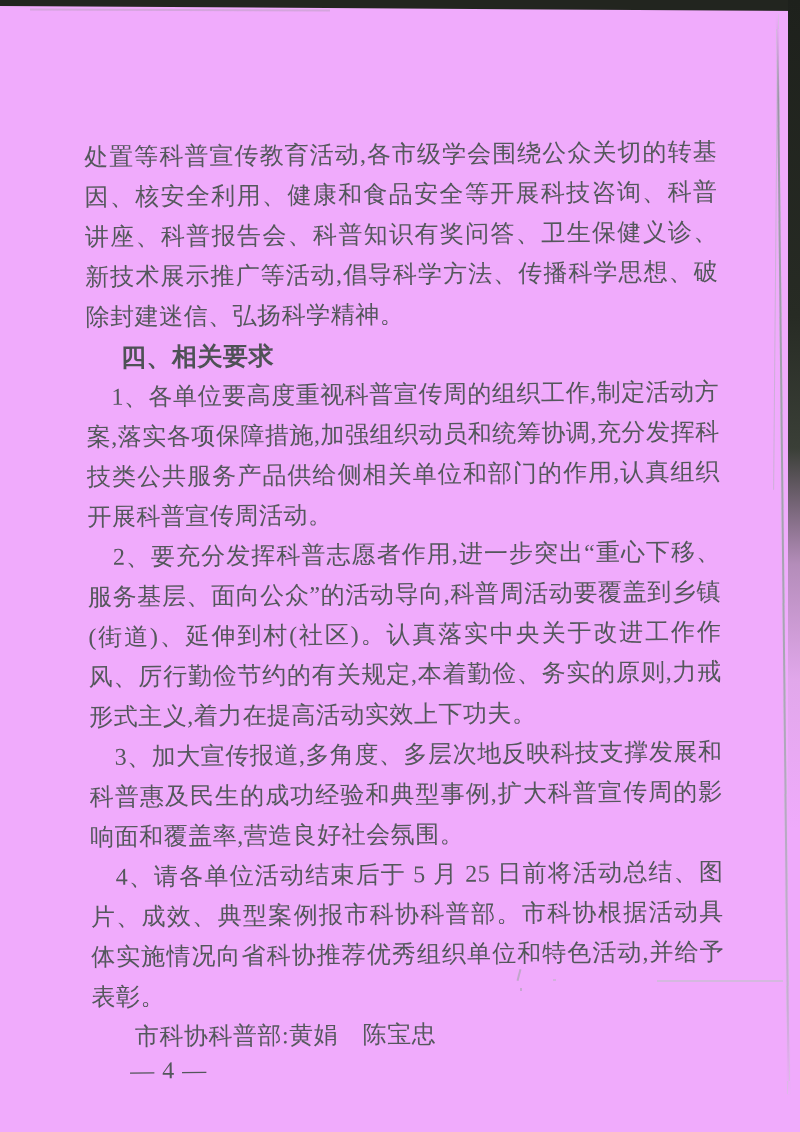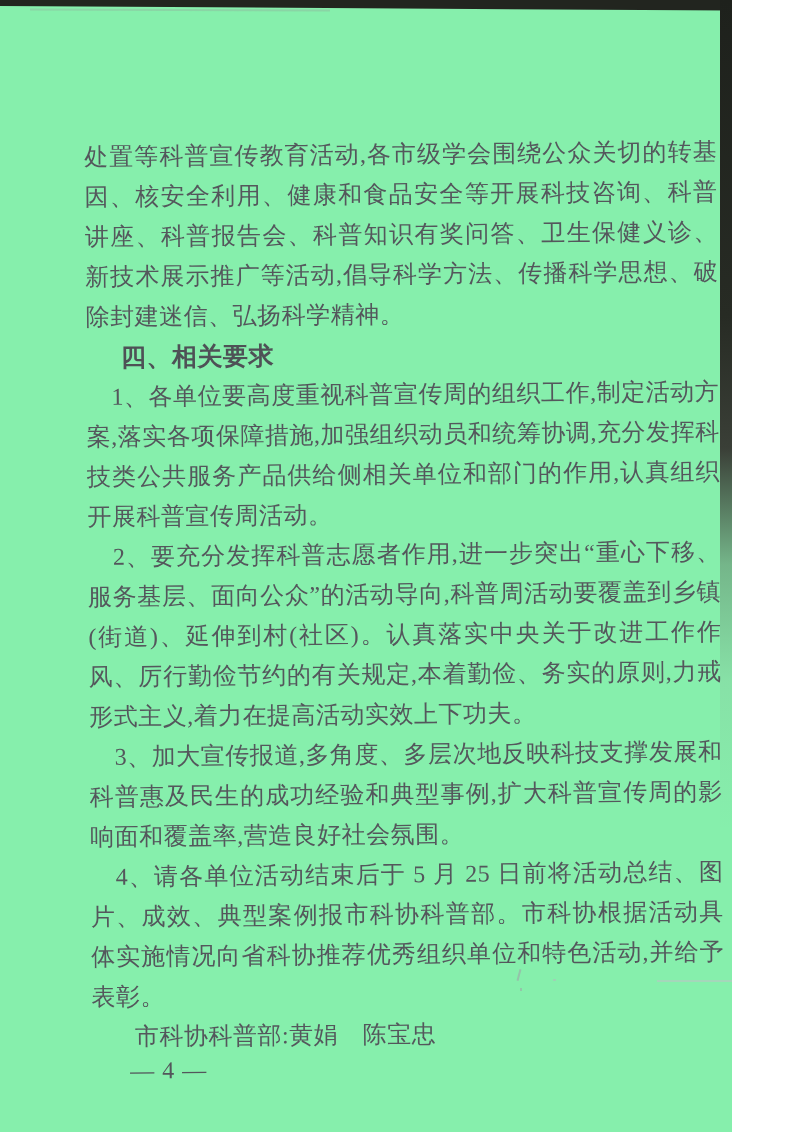--- a/index.html
+++ b/index.html
@@ -2,23 +2,23 @@
 <html><head>
 <meta charset="utf-8">
 <style>
   html, body {
     margin: 0;
     padding: 0;
     background: #ffffff;
   }
   .page {
     position: relative;
-    width: 732px;
+    width: 800px;
     height: 1132px;
-    background: #86efac;
+    background: #f0abfc;
     overflow: hidden;
     font-family: "Liberation Serif", "DejaVu Serif", serif;
   }
   
   .edge-top {
     position: absolute;
     top: 0; left: 0;
     width: 800px; height: 11px;
     background: #22251f;
     clip-path: polygon(0 0, 100% 0, 100% 11px, 0 6px);

